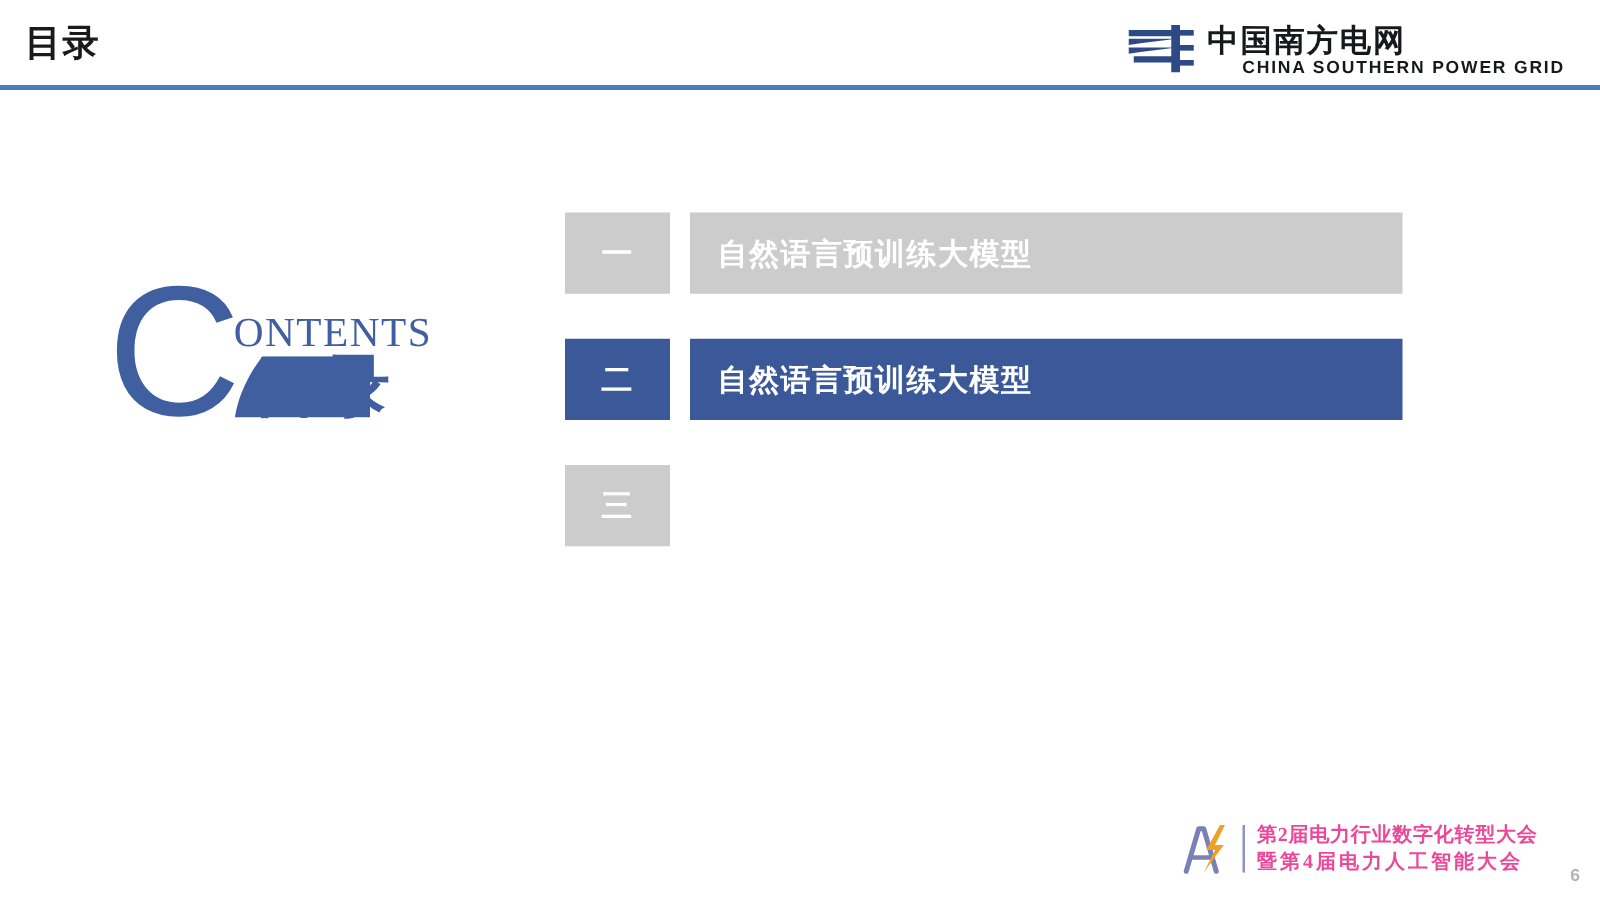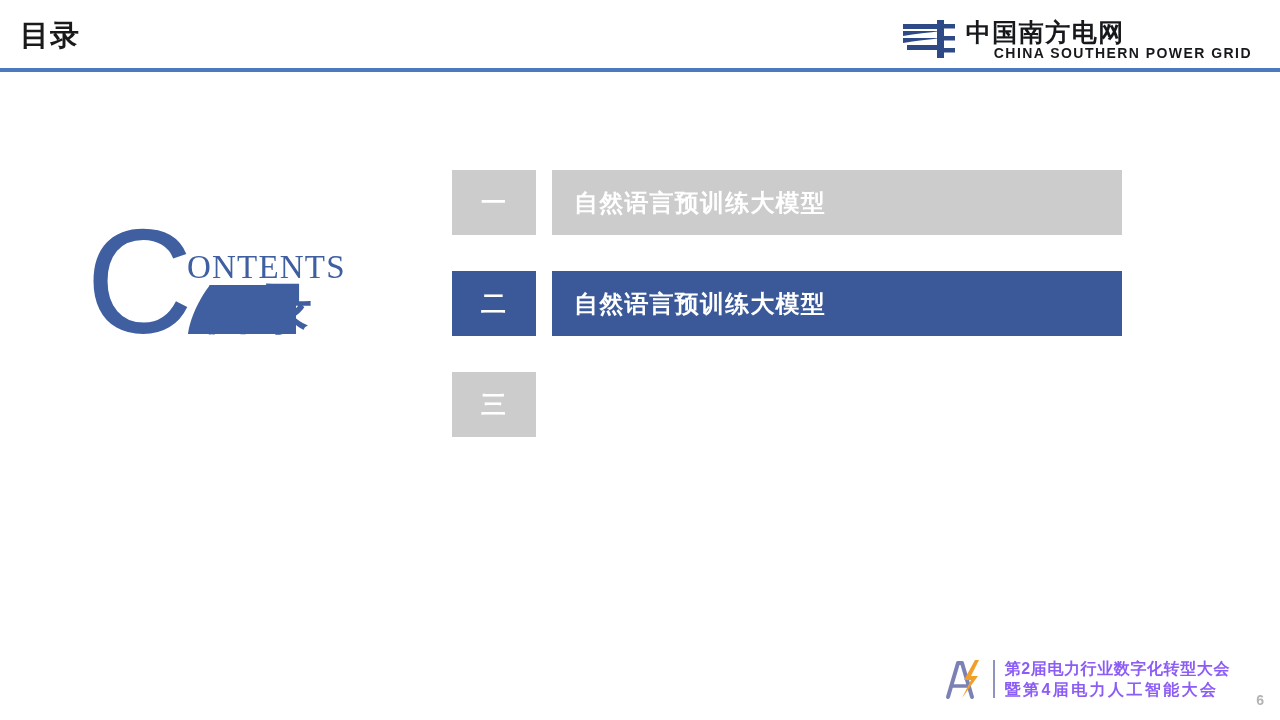--- a/index.html
+++ b/index.html
@@ -194,23 +194,23 @@
   }
   .footer-text {
     display: flex;
     flex-direction: column;
     justify-content: center;
   }
   .footer-line {
     font-size: 16px;
     line-height: 21px;
     font-weight: bold;
-    color: #8b5cf6;
+    color: #ec4899;
     letter-spacing: 0.6px;
-    font-family: Liberation Sans, sans-serif;
+    font-family: Liberation Serif, serif;
     white-space: nowrap;
   }
   .footer-line.second { letter-spacing: 2.4px; }
   .page-number {
     position: absolute;
     right: 16px;
     bottom: 12px;
     font-size: 14px;
     font-weight: bold;
     color: #b3b3b3;

